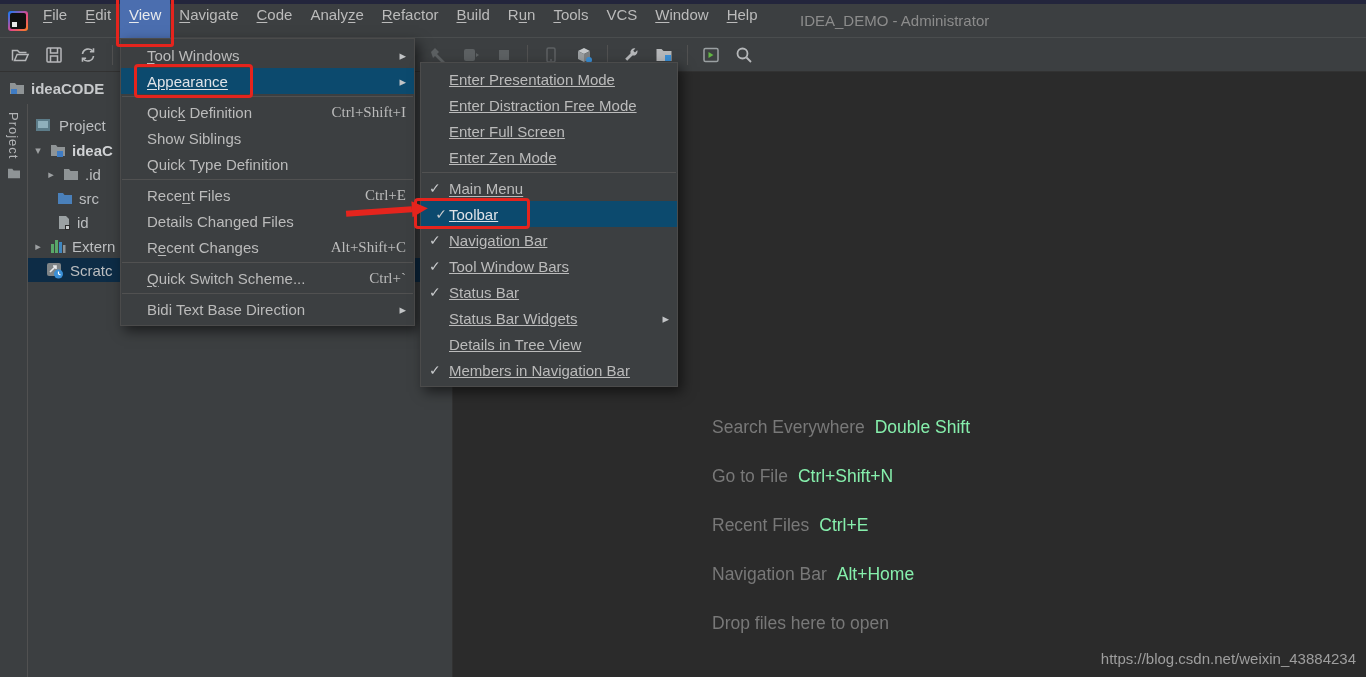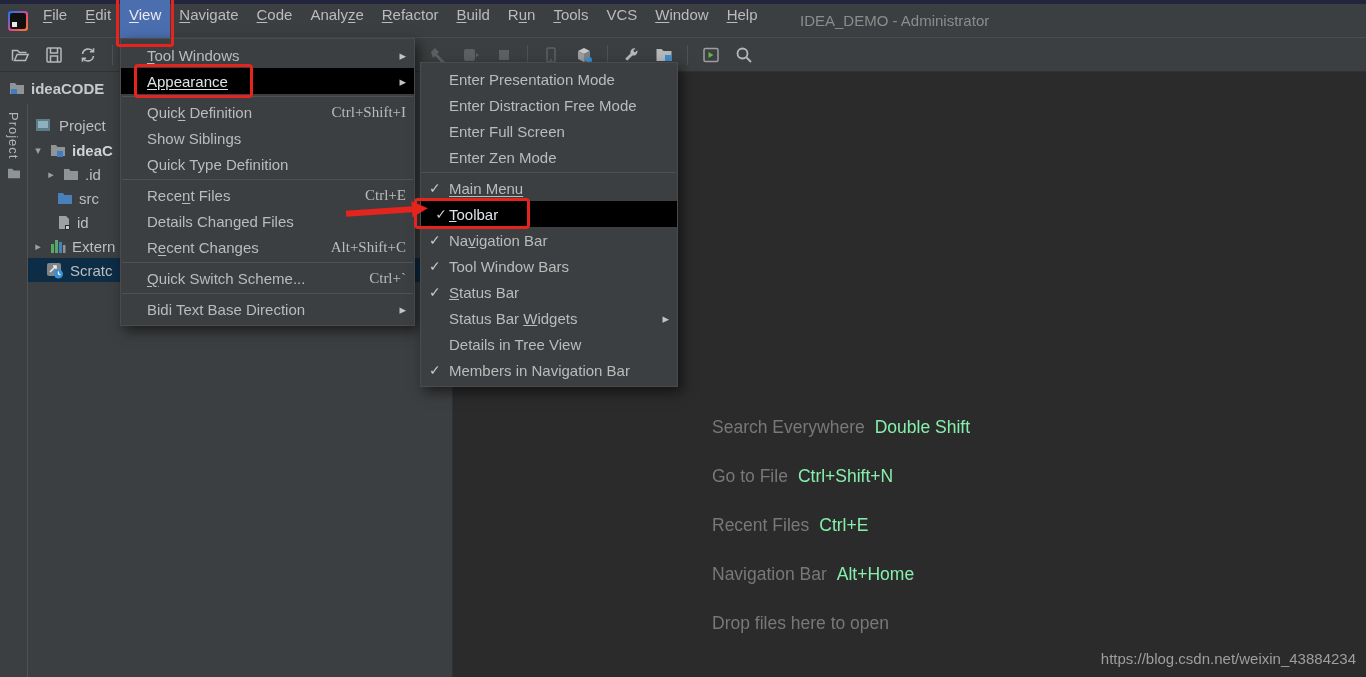--- a/index.html
+++ b/index.html
@@ -54,29 +54,29 @@
   .watermark { position:absolute; right:10px; bottom:10px; color:#9e9e9e; font-size:15px; }
 
   
   .popup { position:absolute; background:#3c3f41; border:1px solid #4b4b4b;
     box-shadow:4px 5px 12px rgba(0,0,0,.55); padding:3px 0; font-size:15px; z-index:10; }
   .view-menu { left:120px; top:38px; width:295px; }
   .appearance-menu { left:420px; top:62px; width:258px; z-index:11; }
   .prow { height:26px; display:flex; align-items:center; position:relative; color:#bbbbbb; }
   .view-menu .prow { padding:0 8px 0 26px;gap:11px; }
   .appearance-menu .prow { padding:0 8px 0 8px; }
-  .prow.hl { background:#000000; color:#dfe3e8;text-align:right; }
+  .prow.hl { background:#0c4a6e; color:#dfe3e8;text-align:right; }
   .plabel { flex:none; }
   .plabel u { text-decoration:underline; text-underline-offset:2px; }
   .psc { margin-left:auto; color:#bbbbbb;font-family:Liberation Serif, serif; }
   .parrow { margin-left:auto; color:#c2c4c6; font-size:13px; }
   .psep { height:1px; background:#515151; margin:2px 1px; }
   .pcheck { width:18px; flex:none; color:#c8cacc; font-size:14px; }
   .pcheck.on::before { content:"\2713"; }
-  .ap-label { margin-left:2px; }
+  .ap-label { margin-left:2px;text-decoration:underline; }
   .u-full { text-decoration:underline; text-underline-offset:2px; }
 
   
   .red-box { position:absolute; border:3px solid #e5241d; border-radius:4px; z-index:30; pointer-events:none; }
   .view-red { left:-4px; right:-4px; top:1px; bottom:0; border-radius:3px; }
   .app-red { left:13px; width:119px; top:-4px; height:34px; }
   .tb-red { left:-7px; width:116px; top:-3px; height:31px; }
   .red-arrow { position:absolute; left:346px; top:203px; width:82px; height:16px; z-index:31; transform:rotate(-4deg); }
   .red-arrow .shaft { position:absolute; left:0; top:5px; width:66px; height:6px; background:#e5241d; }
   .red-arrow .head { position:absolute; right:0; top:0; width:0; height:0;

